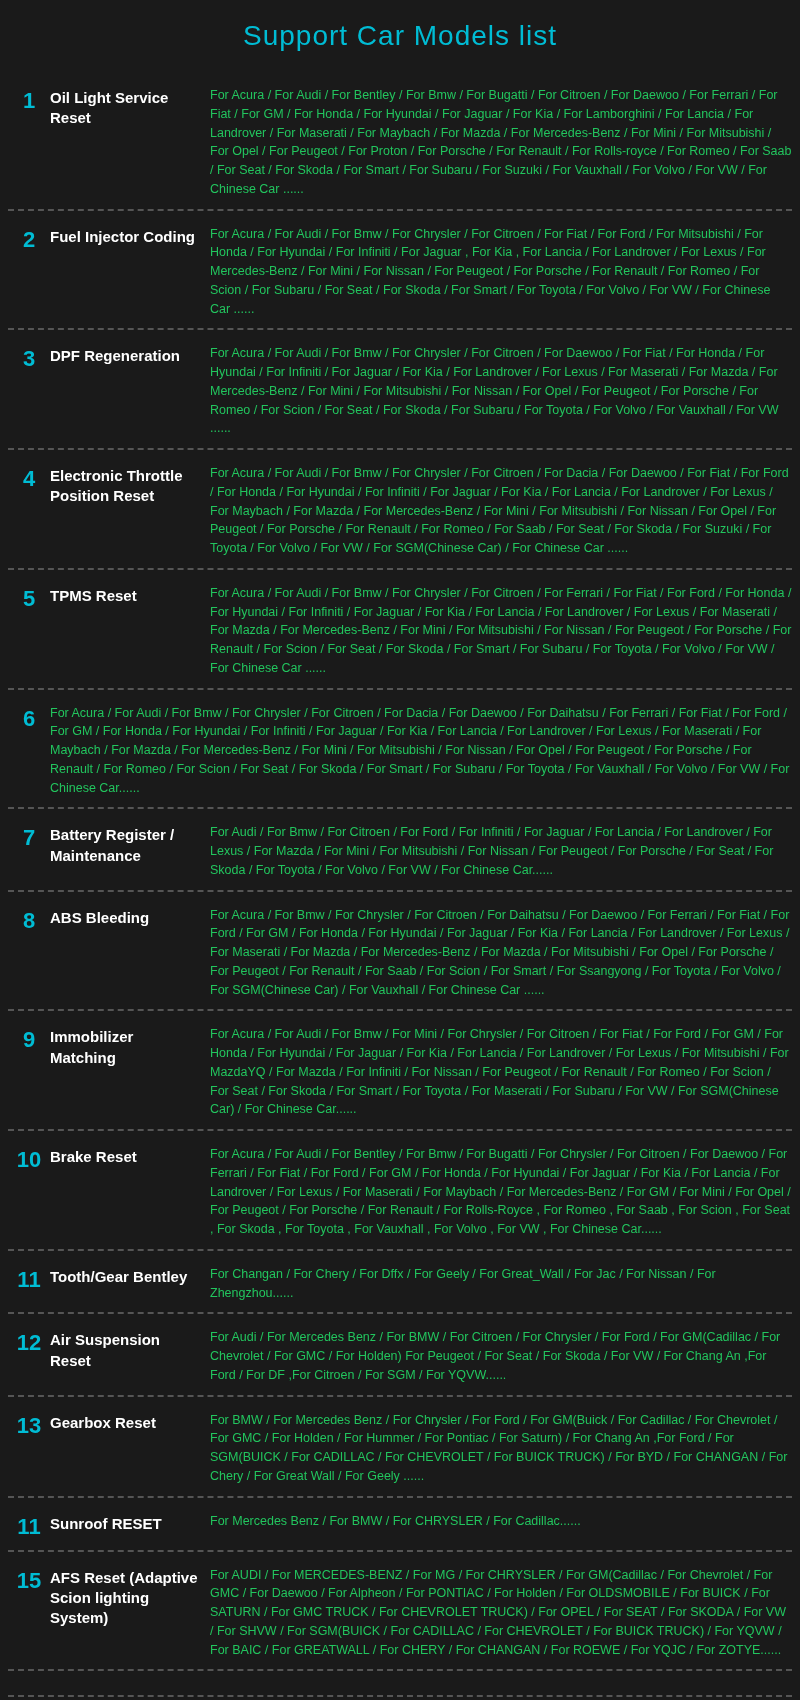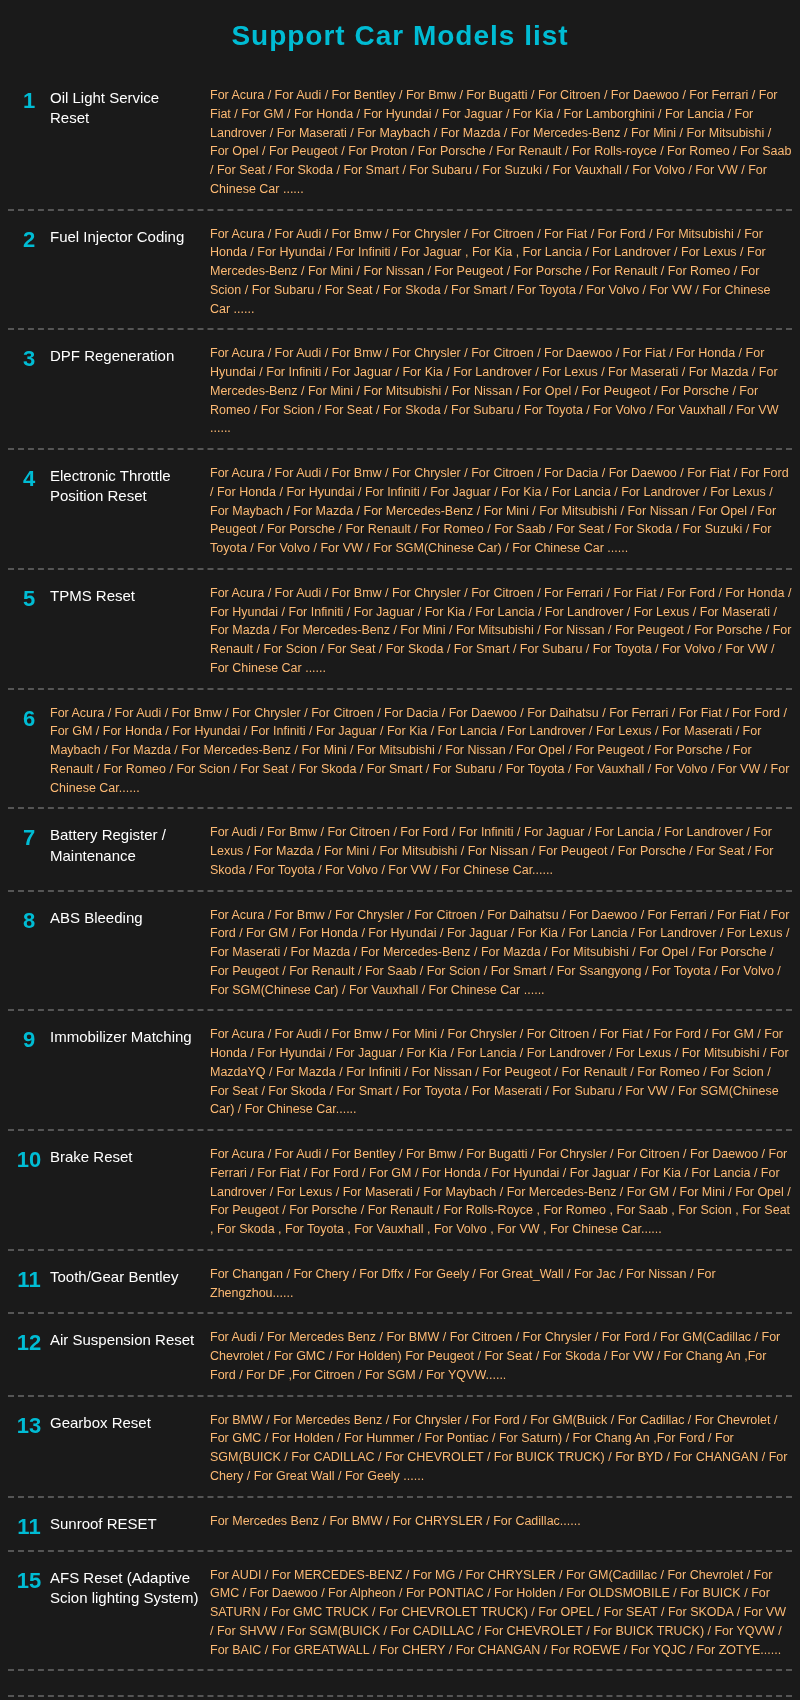--- a/index.html
+++ b/index.html
@@ -7,21 +7,21 @@
       font-family: Arial, sans-serif;
       background: #1a1a1a;
       width: 800px;
       min-height: 1700px;
     }
     .page-title {
       background: #1a1a1a;
       color: #00bcd4;
       text-align: center;
       font-size: 28px;
-      font-weight: bold;
+      font-weight: normal;
       padding: 20px 10px;
       letter-spacing: 1px;
     }
     .items-container {
       background: #1a1a1a;
       padding: 0 8px 20px 8px;
     }
     .item-row {
       display: flex;
       align-items: flex-start;
@@ -33,30 +33,30 @@
       font-size: 22px;
       font-weight: bold;
       color: #00bcd4;
       padding-top: 2px;
       text-align: center;
     }
     .item-title {
       min-width: 160px;
       max-width: 160px;
       font-size: 15px;
-      font-weight: normal;
+      font-weight: bold;
       color: #ffffff;
       padding-right: 10px;
       padding-top: 2px;
       line-height: 1.35;
     }
     .item-desc {
       flex: 1;
       font-size: 12.5px;
-      color: #fdba74;
+      color: #22c55e;
       line-height: 1.5;
     }
   </style>
 </head>
 <body>
 
 <div class="page-title">Support Car Models list</div>
 
 <div class="items-container">
 <div class="item-row">

